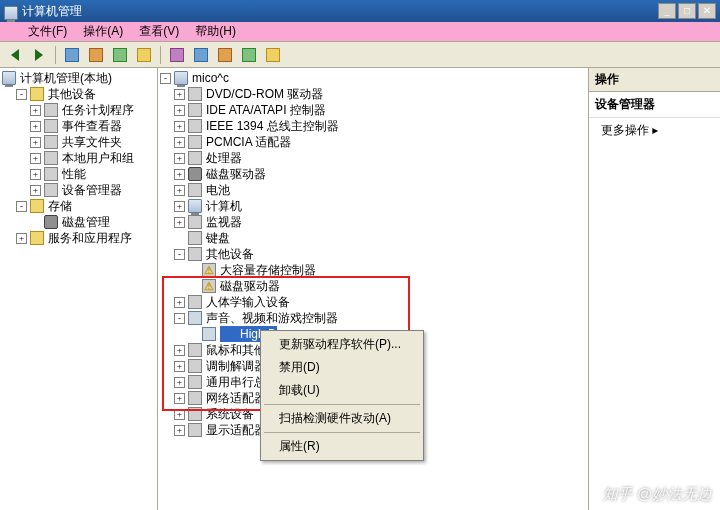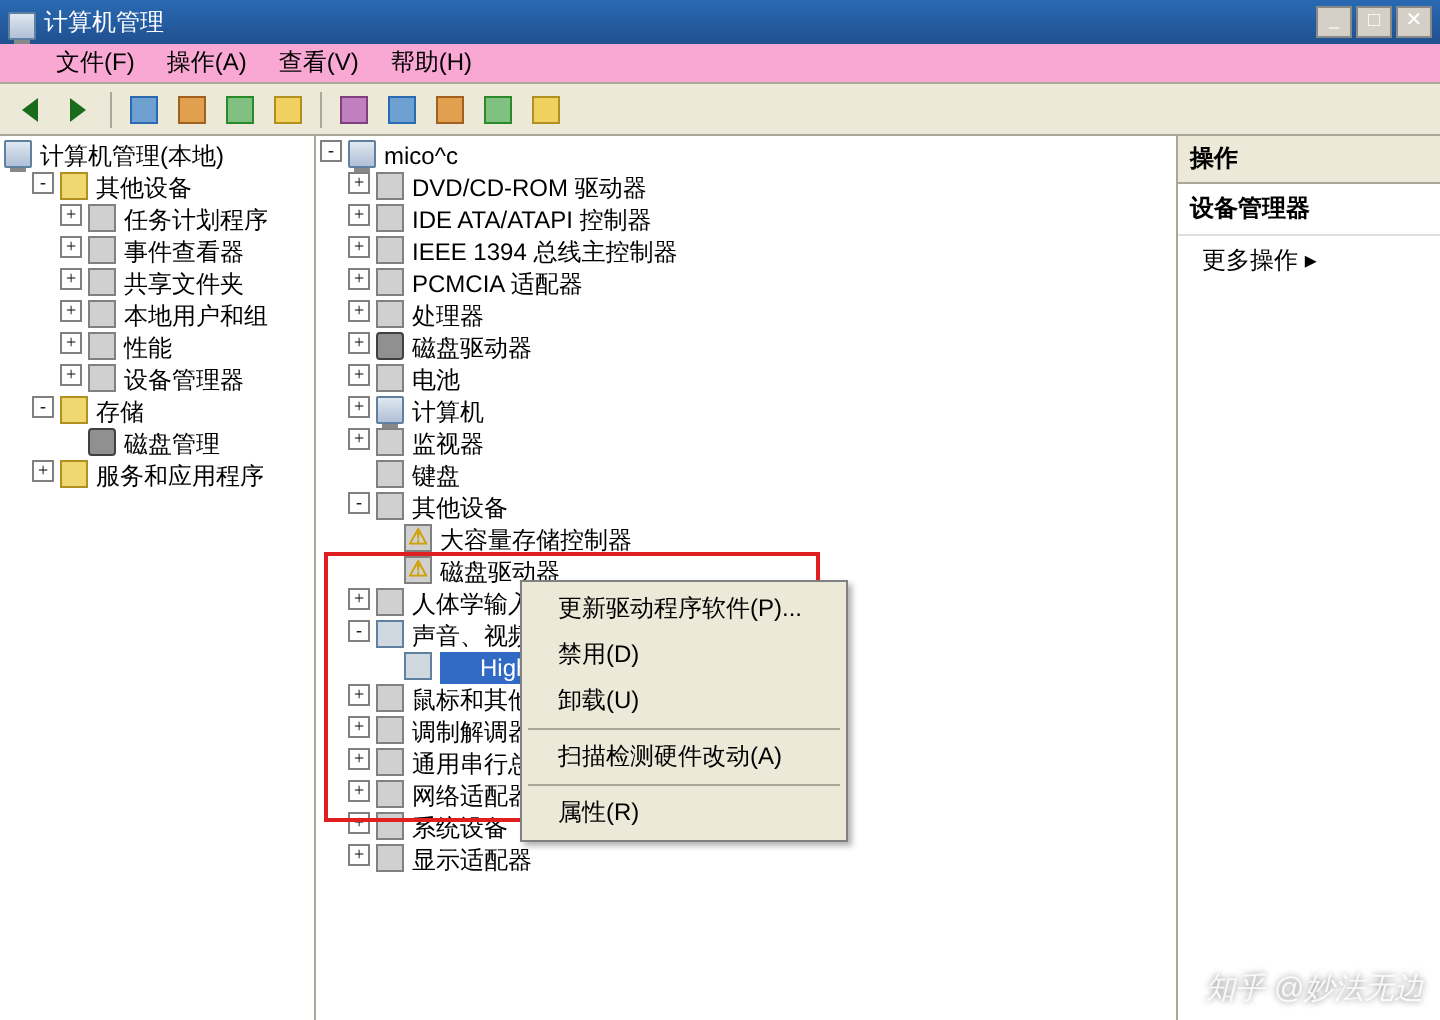--- a/index.html
+++ b/index.html
@@ -22,36 +22,36 @@
 .sq.y { background: #f0d060; border-color: #b09020; }
 .sq.p { background: #c080c0; border-color: #804080; }
 .main { display: flex; height: calc(510px - 22px - 20px - 26px); }
 .left-panel { width: 158px; background: #fff; border-right: 1px solid #aca899; overflow: auto; padding: 2px; }
 .mid-panel { flex: 1; background: #fff; position: relative; overflow: hidden; padding: 2px; }
 .right-panel { width: 132px; background: #fff; border-left: 1px solid #aca899; }
 .right-hdr { background: #ece9d8; font-weight: bold; padding: 3px 6px; border-bottom: 1px solid #aca899; }
 .right-sub { padding: 4px 6px; font-weight: bold; border-bottom: 1px solid #e0e0e0; }
 .right-item { padding: 4px 12px; cursor: default; }
 .tree { font-size: 12px; line-height: 16px; }
-.node { display: flex; white-space: nowrap; cursor: default; }
+.node { display: flex; align-items: center; white-space: nowrap; cursor: default; }
 .exp { width: 11px; height: 11px; border: 1px solid #808080; margin-right: 3px; display: flex; align-items: center; justify-content: center; font-size: 9px; line-height: 1; font-family: Tahoma; background: #fff; color: #000; }
 .noexp { width: 11px; margin-right: 3px; }
 .icon { width: 14px; height: 14px; margin-right: 4px; display: inline-flex; align-items: center; justify-content: center; font-size: 11px; }
 .i-comp { background: linear-gradient(#e0e8f0,#b0c0d8); border: 1px solid #6080a0; border-radius: 1px; position: relative; }
 .i-comp:after { content: ""; position: absolute; bottom: -3px; left: 2px; width: 8px; height: 2px; background: #888; }
 .i-fold { background: #f0d870; border: 1px solid #b09020; }
 .i-dev { background: #d0d0d0; border: 1px solid #808080; }
 .i-warn { color: #d0a000; font-weight: bold; }
 .i-disk { background: #909090; border: 1px solid #404040; border-radius: 2px; }
 .i-snd { background: #d0d8e0; border: 1px solid #6080a0; }
 .indent { display: inline-block; }
 .ind1 { width: 14px; } .ind2 { width: 28px; }
 .sel { background: #316ac5; color: #fff; padding-left: 20px; }
 .redbox { position: absolute; border: 2px solid #e02020; pointer-events: none; }
-.ctxmenu { position: absolute; background: #ece9d8; border: 1px solid #808080; box-shadow: 2px 2px 3px rgba(0,0,0,0.3); padding: 2px; z-index: 10; }
+.ctxmenu { position: absolute; background: #ece9d8; border: 1px solid #808080; box-shadow: 2px 2px 3px rgba(0,0,0,0.3); padding: 2px; z-index: 10; margin-top: 40px; }
 .ctxmenu .mi { padding: 3px 20px 3px 16px; white-space: nowrap; cursor: default; }
 .ctxmenu .msep { height: 1px; background: #aca899; margin: 2px 1px; }
 .watermark { position: absolute; bottom: 6px; right: 8px; color: rgba(255,255,255,0.85); font-size: 15px; font-style: italic; pointer-events: none; text-shadow: 0 0 3px rgba(0,0,0,0.5); }
 </style>
 </head>
 <body>
 
 <div class="titlebar">
   <div class="left">
     <span class="tb-icon i-comp"></span>

